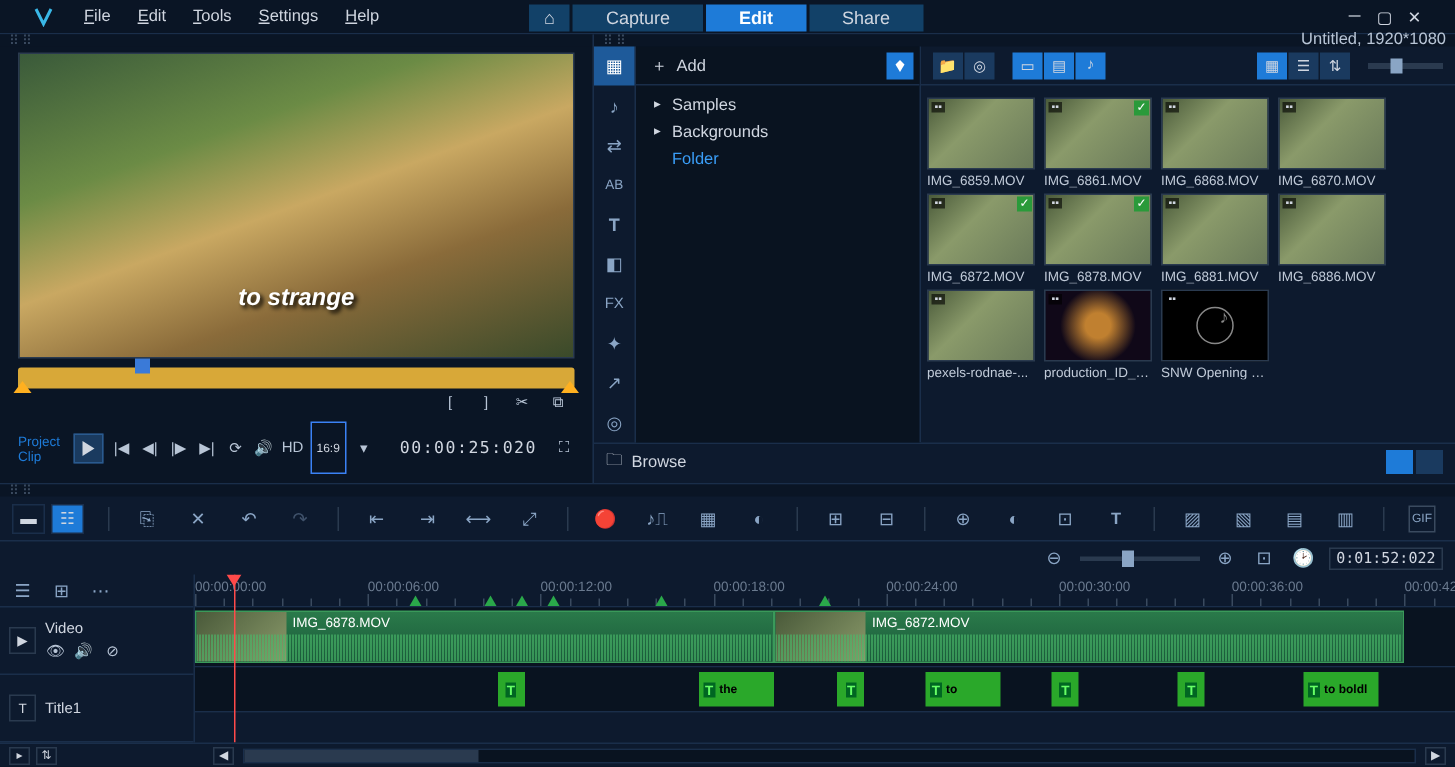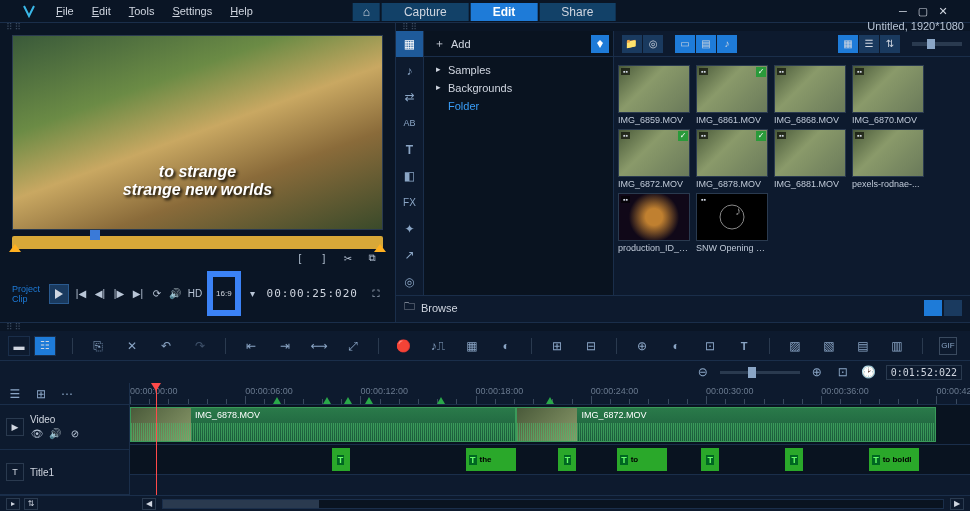--- a/index.html
+++ b/index.html
@@ -30,21 +30,21 @@
 .preview-video { margin:4px 12px 0 12px; height:210px; background:linear-gradient(160deg,#3a5a3a 0%,#6b8b45 30%,#c9a862 50%,#8a6b3a 70%,#3a4a2a 100%); position:relative; border:1px solid #2a3a4f; }
 .preview-overlay { position:absolute; bottom:30px; left:50%; transform:translateX(-50%); color:#fff; font-weight:bold; font-style:italic; text-align:center; font-size:16px; text-shadow:2px 2px 3px #000; }
 .scrub-bar { margin:6px 12px 0 12px; height:14px; background:#d8a838; position:relative; border-radius:2px; }
 .scrub-marker { position:absolute; top:-6px; left:21%; width:10px; height:10px; background:#3a7ad8; }
 .scrub-l { position:absolute;left:-3px;bottom:-3px;width:0;height:0;border-left:6px solid transparent;border-right:6px solid transparent;border-bottom:8px solid #ffb020; }
 .scrub-r { position:absolute;right:-3px;bottom:-3px;width:0;height:0;border-left:6px solid transparent;border-right:6px solid transparent;border-bottom:8px solid #ffb020; }
 .preview-ctrl-row { display:flex; align-items:center; padding:6px 12px; gap:5px; }
 .pc-labels { display:flex; flex-direction:column; font-size:9px; color:#1e7bd8; margin-right:4px; }
 .play-main { width:20px; height:20px; background:#1a3a5f; border:1px solid #2a5a8f; display:flex; align-items:center; justify-content:center; cursor:pointer; }
 .pc-btn { width:14px; height:14px; cursor:pointer; display:flex; align-items:center; justify-content:center; color:#b8c5d6; font-size:10px; }
-.aspect-badge { border:6px solid #3b82f6; padding:12px 3px; font-size:8px; cursor:pointer; }
+.aspect-badge { border:1px solid #3b82f6; padding:12px 3px; font-size:8px; cursor:pointer; }
 .timecode { margin-left:auto; font-family:monospace; font-size:11px; letter-spacing:1px; }
 .preview-tools { display:flex; gap:10px; margin-left:auto; margin-right:4px; }
 
 
 .lib-row { display:flex; height:264px; }
 .lib-sidebar { width:28px; background:#0d1a2e; display:flex; flex-direction:column; border-right:1px solid #1a2e4a; }
 .lib-sb-btn { height:30px; display:flex; align-items:center; justify-content:center; cursor:pointer; color:#8aa5c5; font-size:12px; }
 .lib-sb-btn.active { background:#1e5a9a; color:#fff; }
 .lib-tree { width:190px; background:#091320; border-right:1px solid #1a2e4a; display:flex; flex-direction:column; position:relative; }
 .lib-tree-head { height:26px; background:#091320; display:flex; align-items:center; padding:0 10px; gap:8px; border-bottom:1px solid #1a2e4a; }
@@ -150,21 +150,20 @@
   </div>
   <div class="title-info">Untitled, 1920*1080</div>
 
   <div class="main-split">
 
     <div class="preview-pane">
       <div class="drag-handle">⠿⠿</div>
       <div class="preview-video">
         <div class="preview-overlay">
           <div>to strange</div>
-          <div>strange new worlds</div>
         </div>
       </div>
       <div class="scrub-bar">
         <div class="scrub-l"></div>
           <div class="scrub-r"></div>
         <div class="scrub-marker"></div>
       </div>
       <div style="display:flex;align-items:center;padding:2px 12px 0 12px;">
         <div class="flex-spacer"></div>
         <div class="preview-tools">
@@ -292,20 +291,26 @@
                   <span class="thumb-badge">▪▪</span>
                   <span class="thumb-check">✓</span>
                 </div>
                 <div class="thumb-label">IMG_6878.MOV</div>
               </div>
               <div class="thumb">
                 <div class="thumb-img">
                   <span class="thumb-badge">▪▪</span>
                 </div>
                 <div class="thumb-label">IMG_6881.MOV</div>
+              </div>
+              <div class="thumb">
+                <div class="thumb-img">
+                  <span class="thumb-badge">▪▪</span>
+                </div>
+                <div class="thumb-label">IMG_6886.MOV</div>
               </div>
               <div class="thumb">
                 <div class="thumb-img">
                   <span class="thumb-badge">▪▪</span>
                 </div>
                 <div class="thumb-label">pexels-rodnae-...</div>
               </div>
               <div class="thumb">
                 <div class="thumb-img dark">
                   <span class="thumb-badge">▪▪</span>

